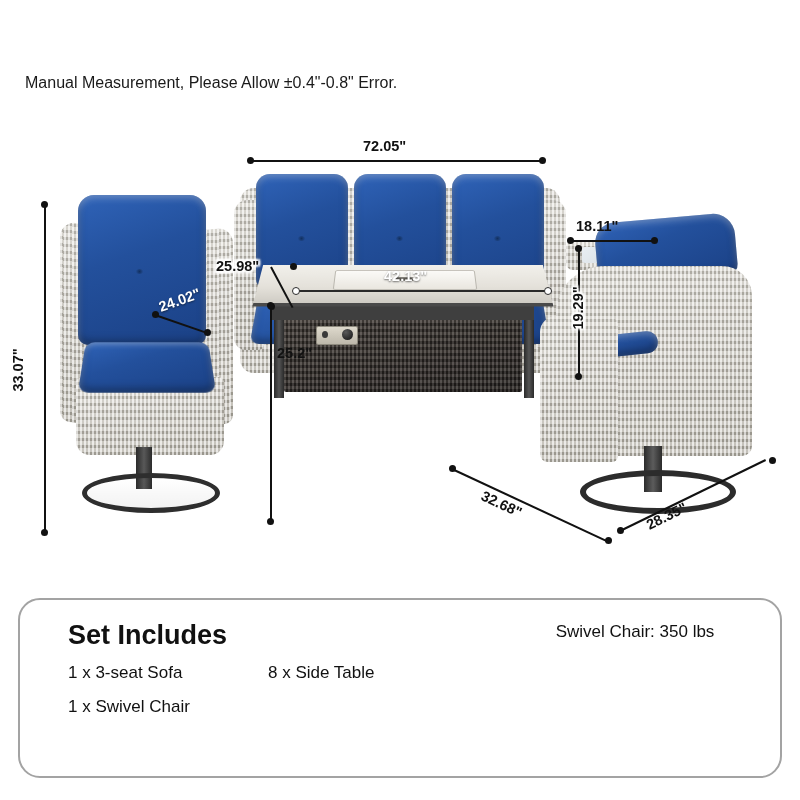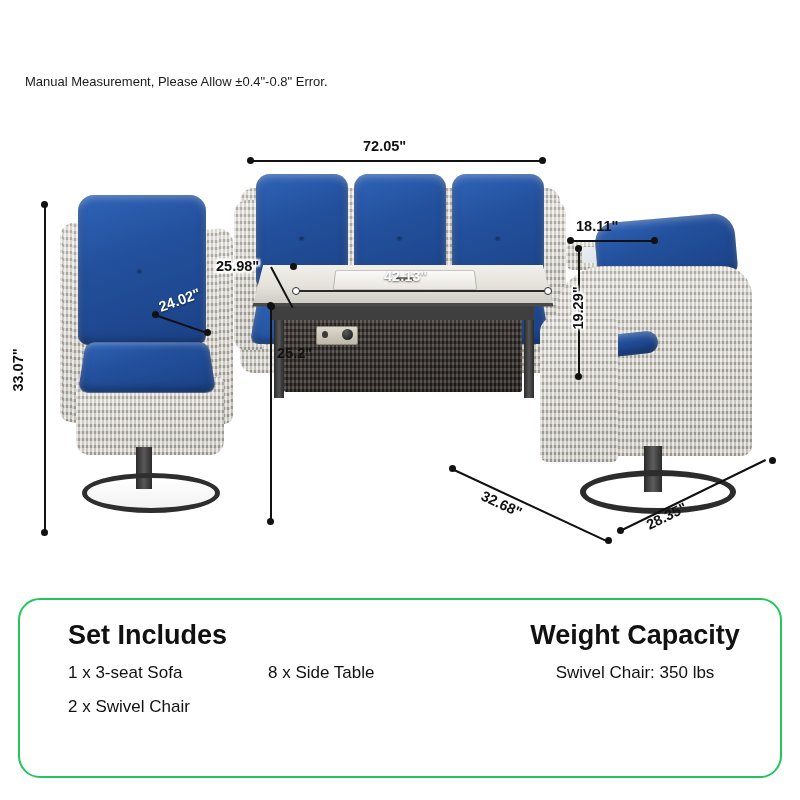--- a/index.html
+++ b/index.html
@@ -15,21 +15,21 @@
 
   
   .title{
     position:absolute;left:24px;top:20px;
     font-size:40px;font-weight:bold;letter-spacing:-0.5px;
     color:#3a6aa8;line-height:1;
     white-space:nowrap;
   }
   .subtitle{
     position:absolute;left:25px;top:74px;
-    font-size:13px;color:#1a1a1a;white-space:nowrap;text-align:right;
+    font-size:16px;color:#1a1a1a;white-space:nowrap;text-align:right;
   }
 
   
   .stage{position:absolute;left:0;top:100px;width:800px;height:480px;}
 
   
   .wick{
     background:
       repeating-linear-gradient(90deg, rgba(255,255,255,.55) 0 2px, rgba(0,0,0,.06) 2px 4px),
       repeating-linear-gradient(0deg, rgba(0,0,0,.13) 0 3px, rgba(255,255,255,.32) 3px 7px),
@@ -187,21 +187,21 @@
   .dim-label.outlined{
     color:#111;
     text-shadow:
       -2px 0 2px #fff, 2px 0 2px #fff, 0 -2px 2px #fff, 0 2px 2px #fff,
       -2px -2px 2px #fff, 2px 2px 2px #fff, 2px -2px 2px #fff, -2px 2px 2px #fff;
   }
 
   
   .infopanel{
     position:absolute;left:18px;top:598px;width:764px;height:180px;
-    border:2px solid #22c55e;border-radius:22px;background:#fff;box-sizing:border-box;
+    border:2px solid #a3a3a3;border-radius:22px;background:#fff;box-sizing:border-box;
   }
   .col-includes{position:absolute;left:48px;top:22px;width:400px;}
   .col-weight{position:absolute;left:480px;top:22px;width:270px;text-align:center;}
   .sec-head{font-size:27px;font-weight:bold;color:#111;margin:0 0 14px 0;line-height:1;}
   .inc-grid{display:grid;grid-template-columns:200px 220px;row-gap:14px;}
   .inc-item{font-size:17px;color:#111;white-space:nowrap;}
   .w-item{font-size:17px;color:#111;white-space:nowrap;margin-bottom:14px;}
 </style>
 </head>
 <body>
@@ -320,24 +320,23 @@
 
   </div>
 
   <div class="infopanel">
 
     <div class="col-includes">
       <div class="sec-head">Set Includes</div>
       <div class="inc-grid">
         <div class="inc-item">1 x 3-seat Sofa</div>
         <div class="inc-item">8 x Side Table</div>
-        <div class="inc-item">2 x Swivel Chair</div>
+        <div class="inc-item">1 x Swivel Chair</div>
       </div>
     </div>
 
     <div class="col-weight">
-      <div class="sec-head">Weight Capacity</div>
       <div class="w-item">Swivel Chair: 350 lbs</div>
     </div>
 
   </div>
 
 </div>
 
 </body></html>

